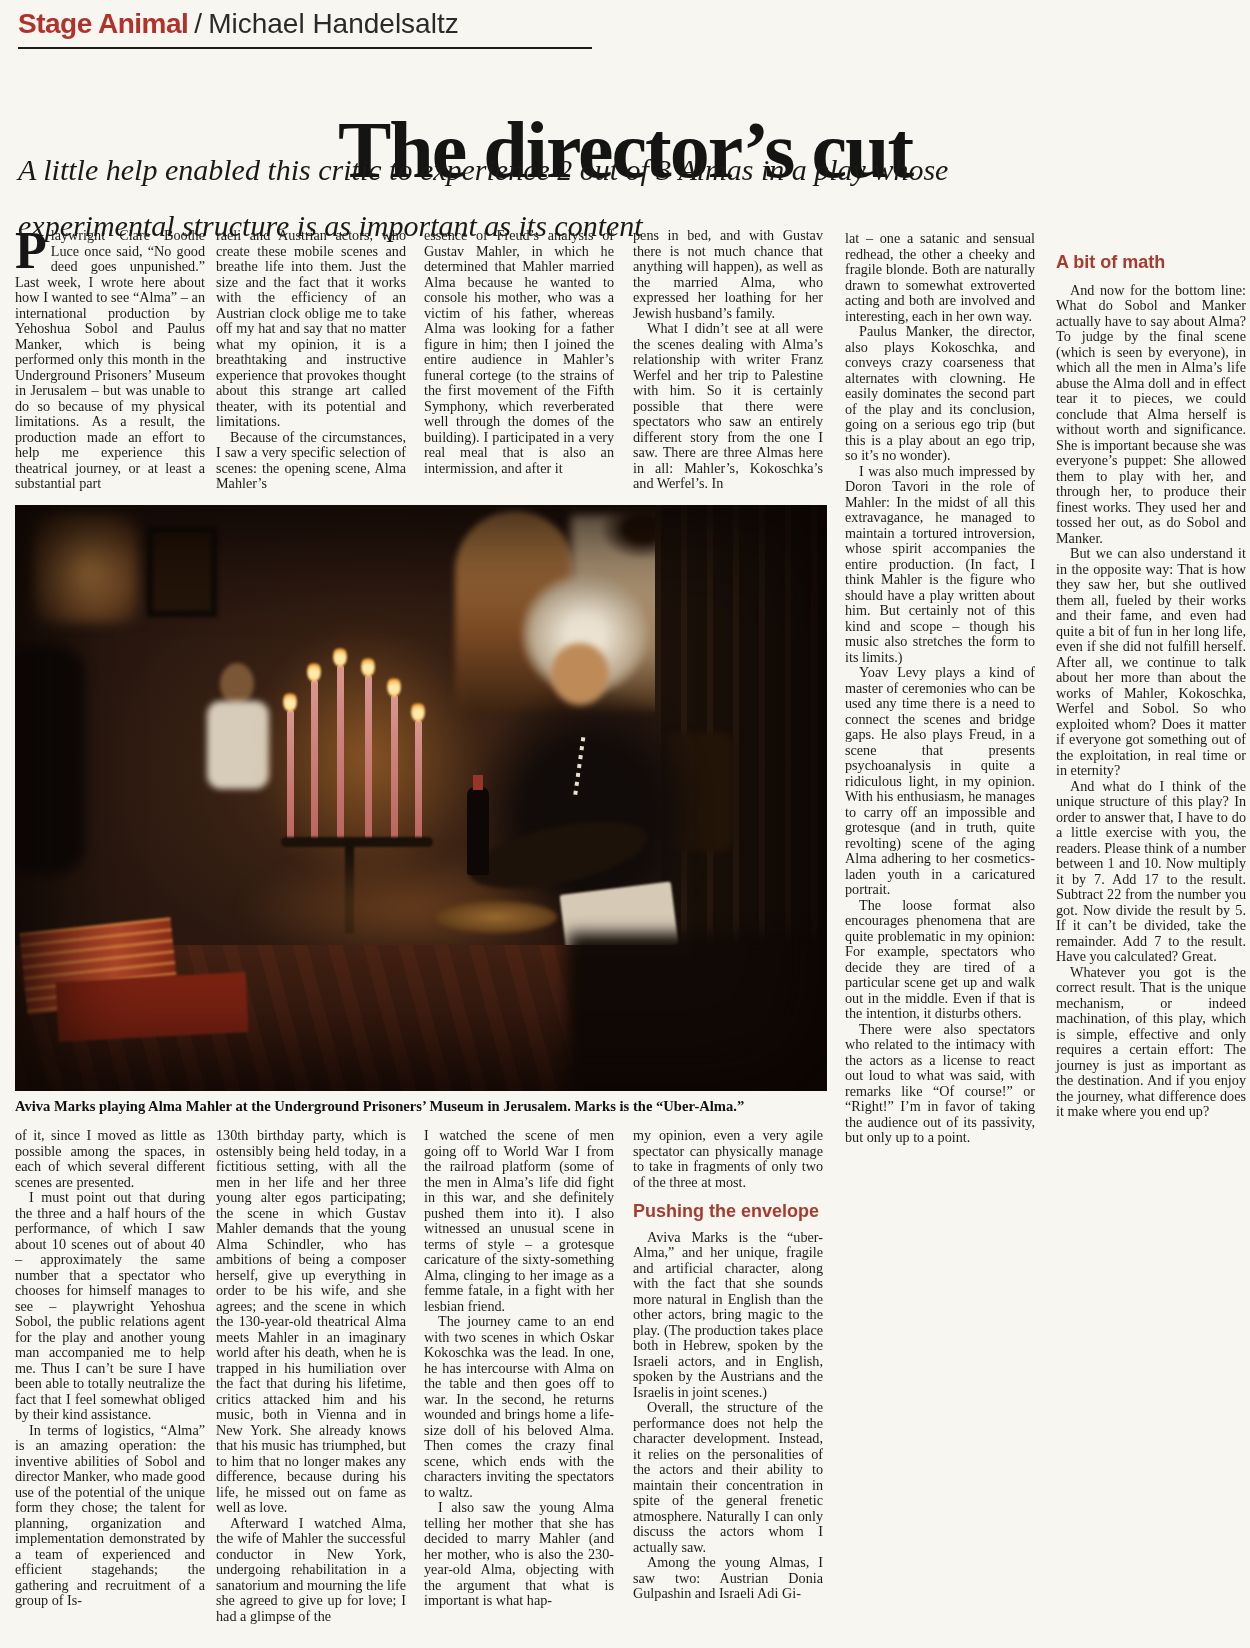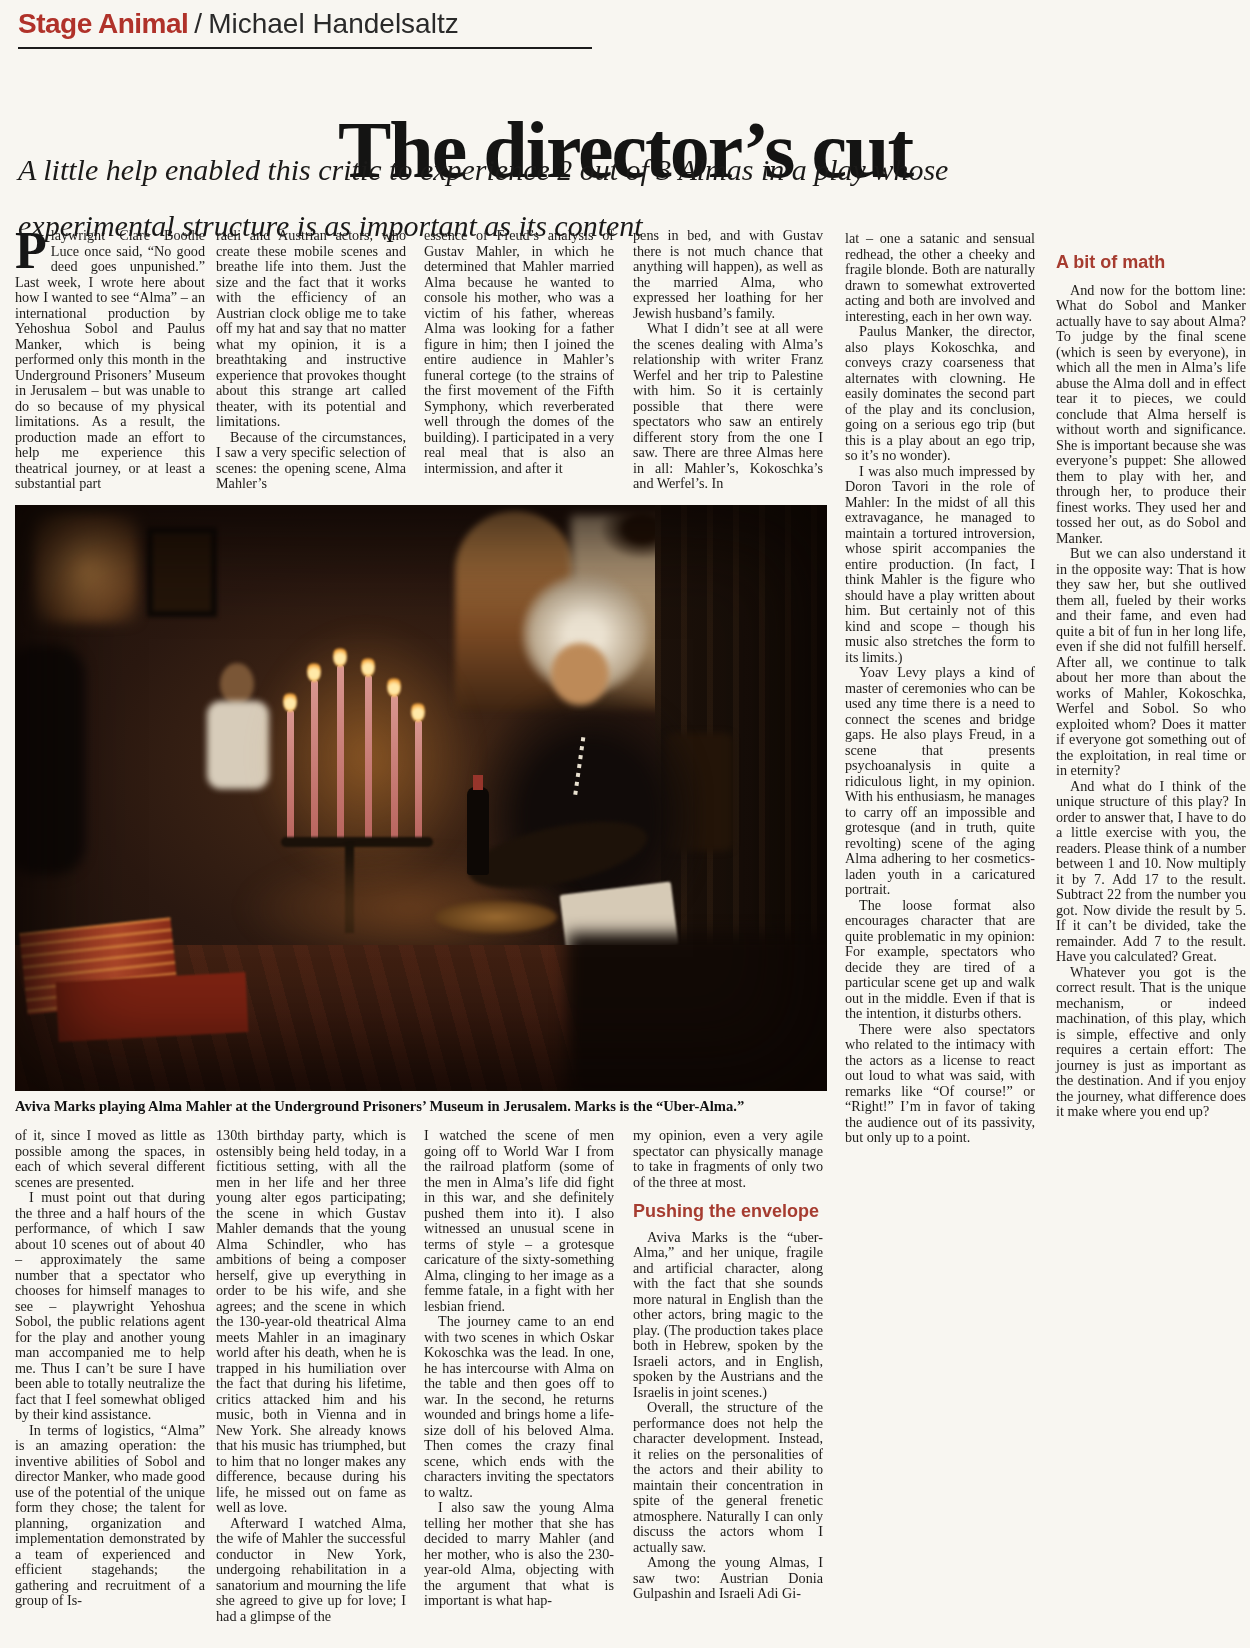--- a/index.html
+++ b/index.html
@@ -132,21 +132,21 @@
   <div class="col tc4">
     <p>pens in bed, and with Gustav there is not much chance that anything will happen), as well as the married Alma, who expressed her loathing for her Jewish husband’s family.</p>
     <p class="ind">What I didn’t see at all were the scenes dealing with Alma’s relationship with writer Franz Werfel and her trip to Palestine with him. So it is certainly possible that there were spectators who saw an entirely different story from the one I saw. There are three Almas here in all: Mahler’s, Kokoschka’s and Werfel’s. In</p>
   </div>
 
   <div class="col c5">
     <p>lat – one a satanic and sensual redhead, the other a cheeky and fragile blonde. Both are naturally drawn to somewhat extroverted acting and both are involved and interesting, each in her own way.</p>
     <p class="ind">Paulus Manker, the director, also plays Kokoschka, and conveys crazy coarseness that alternates with clowning. He easily dominates the second part of the play and its conclusion, going on a serious ego trip (but this is a play about an ego trip, so it’s no wonder).</p>
     <p class="ind">I was also much impressed by Doron Tavori in the role of Mahler: In the midst of all this extravagance, he managed to maintain a tortured introversion, whose spirit accompanies the entire production. (In fact, I think Mahler is the figure who should have a play written about him. But certainly not of this kind and scope – though his music also stretches the form to its limits.)</p>
     <p class="ind">Yoav Levy plays a kind of master of ceremonies who can be used any time there is a need to connect the scenes and bridge gaps. He also plays Freud, in a scene that presents psychoanalysis in quite a ridiculous light, in my opinion. With his enthusiasm, he manages to carry off an impossible and grotesque (and in truth, quite revolting) scene of the aging Alma adhering to her cosmetics-laden youth in a caricatured portrait.</p>
-    <p class="ind">The loose format also encourages character that are quite problematic in my opinion: For example, spectators who decide they are tired of a particular scene get up and walk out in the middle. Even if that is the intention, it disturbs others.</p>
+    <p class="ind">The loose format also encourages phenomena that are quite problematic in my opinion: For example, spectators who decide they are tired of a particular scene get up and walk out in the middle. Even if that is the intention, it disturbs others.</p>
     <p class="ind">There were also spectators who related to the intimacy with the actors as a license to react out loud to what was said, with remarks like “Of course!” or “Right!” I’m in favor of taking the audience out of its passivity, but only up to a point.</p>
   </div>
 
   <div class="col c6">
     <h3 class="red-head">A bit of math</h3>
     <p class="ind">And now for the bottom line: What do Sobol and Manker actually have to say about Alma? To judge by the final scene (which is seen by everyone), in which all the men in Alma’s life abuse the Alma doll and in effect tear it to pieces, we could conclude that Alma herself is without worth and significance. She is important because she was everyone’s puppet: She allowed them to play with her, and through her, to produce their finest works. They used her and tossed her out, as do Sobol and Manker.</p>
     <p class="ind">But we can also understand it in the opposite way: That is how they saw her, but she outlived them all, fueled by their works and their fame, and even had quite a bit of fun in her long life, even if she did not fulfill herself. After all, we continue to talk about her more than about the works of Mahler, Kokoschka, Werfel and Sobol. So who exploited whom? Does it matter if everyone got something out of the exploitation, in real time or in eternity?</p>
     <p class="ind">And what do I think of the unique structure of this play? In order to answer that, I have to do a little exercise with you, the readers. Please think of a number between 1 and 10. Now multiply it by 7. Add 17 to the result. Subtract 22 from the number you got. Now divide the result by 5. If it can’t be divided, take the remainder. Add 7 to the result. Have you calculated? Great.</p>
     <p class="ind">Whatever you got is the correct result. That is the unique mechanism, or indeed machination, of this play, which is simple, effective and only requires a certain effort: The journey is just as important as the destination. And if you enjoy the journey, what difference does it make where you end up?</p>
   </div>

